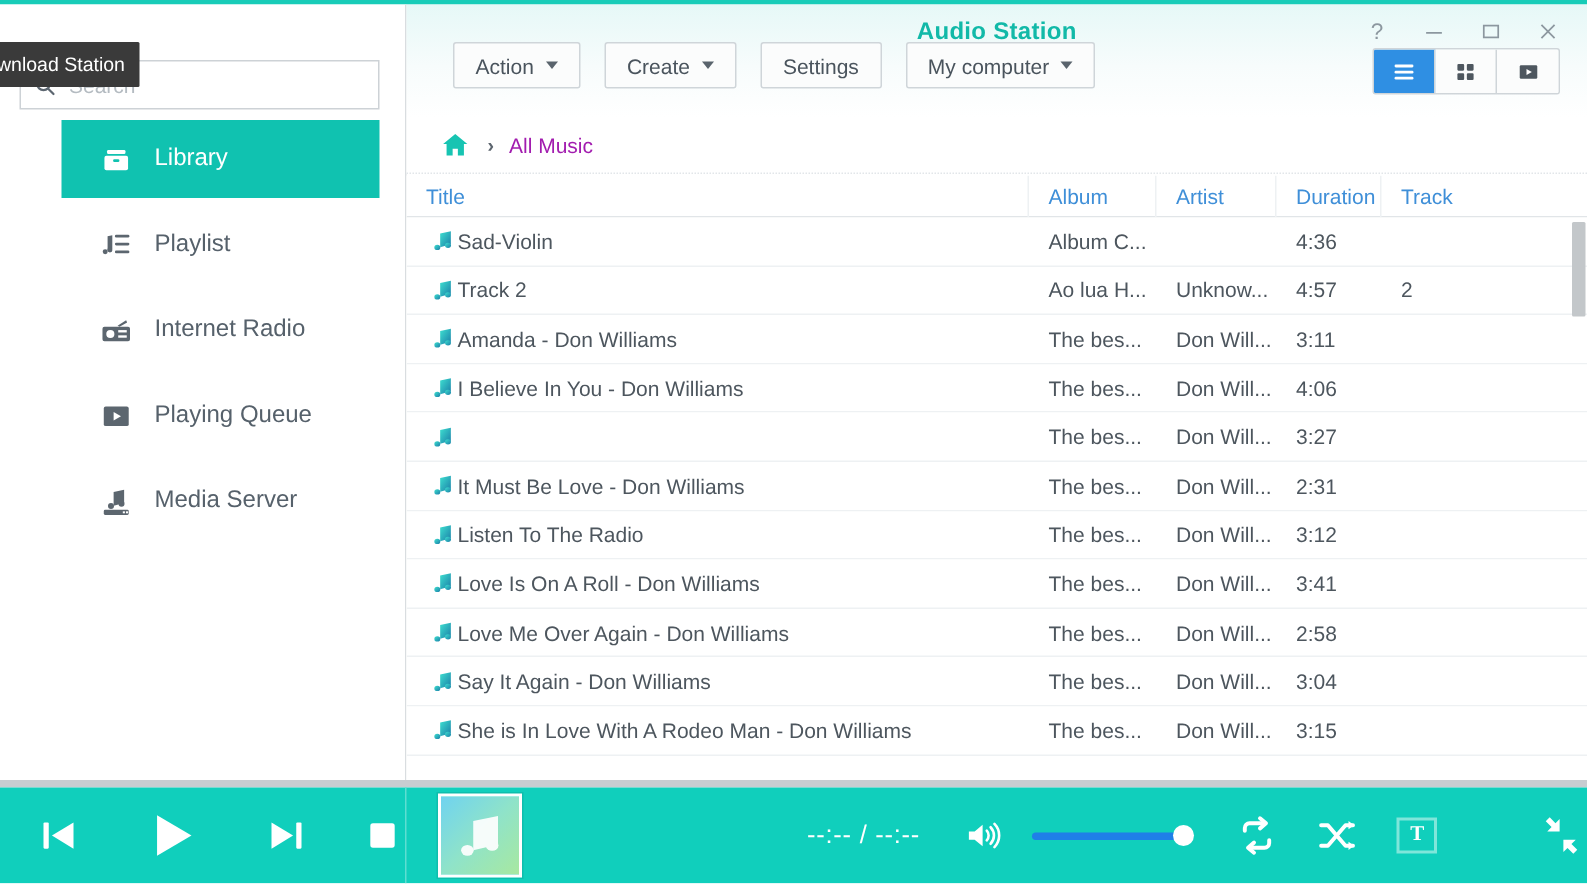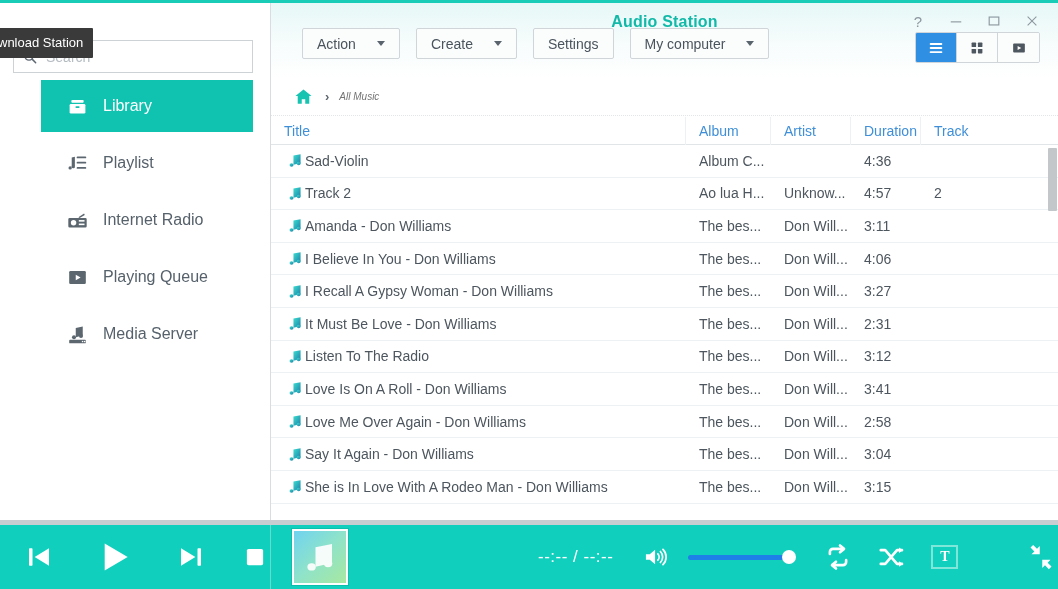--- a/index.html
+++ b/index.html
@@ -109,21 +109,21 @@
 
   .toolbar {
     position: absolute; left: 31px; top: 25px;
     display: flex; align-items: center; gap: 16px;
   }
   .tbtn {
     height: 31px; padding: 0 14px;
     border: 1px solid #cfd5d9; background: #fbfcfc;
     border-radius: 2px;
     font-size: 14px; color: #4a545d;
-    display: flex; align-items: center; gap: 21px;
+    display: flex; align-items: center; gap: 8px;
     cursor: pointer;
     font-family: "Liberation Sans", sans-serif;
   }
   .caret {
     width: 0; height: 0;
     border-left: 4px solid transparent; border-right: 4px solid transparent;
     border-top: 5px solid #5a646d;
   }
 
   .viewtoggle {
@@ -144,21 +144,21 @@
     position: absolute; left: 271px; top: 78px;
     width: 787px; height: 38px;
     background: #ffffff;
     display: flex; align-items: center;
     padding-left: 23px;
     border-bottom: 1px dotted #e2e6e9;
   }
   .home-ico { display: flex; align-items: center; color: #17c4b2; cursor: pointer; }
   .home-ico svg { width: 19px; height: 19px; }
   .crumb-sep { margin: 0 10px 0 12px; color: #5d666f; font-size: 13px; font-weight: bold; }
-  .crumb-txt { font-size: 10px; color: #737373; cursor: pointer; font-style: italic; }
+  .crumb-txt { font-size: 14px; color: #a21caf; cursor: pointer; }
 
   
   .table-wrap {
     position: absolute; left: 271px; top: 117px;
     width: 787px; height: 403px;
     background: #ffffff;
     overflow: hidden;
   }
   .thead {
     display: flex; height: 28px; align-items: center;
@@ -552,21 +552,20 @@
                   <linearGradient id="ng" x1="0" y1="0" x2="1" y2="1">
                     <stop offset="0%" stop-color="#3ee0d0"></stop>
                     <stop offset="100%" stop-color="#1b7fa8"></stop>
                   </linearGradient>
                 </defs>
                 <path d="M9.4 17.5V5.8l9-1.8V15" fill="url(#ng)"></path>
                 <ellipse cx="7" cy="17.6" rx="2.5" ry="2.2" fill="url(#ng)"></ellipse>
                 <ellipse cx="16" cy="15.8" rx="2.5" ry="2.2" fill="url(#ng)"></ellipse>
               </svg>
             </span>
-            <span>I Recall A Gypsy Woman - Don Williams</span>
           </div>
           <div class="cell c-album">The bes...</div>
           <div class="cell c-artist">Don Will...</div>
           <div class="cell c-dur">3:27</div>
           <div class="cell c-track"></div>
         </div>
         <div class="row">
           <div class="cell title-cell c-title">
             <span class="note-ico">
               <svg viewBox="0 0 24 24">

